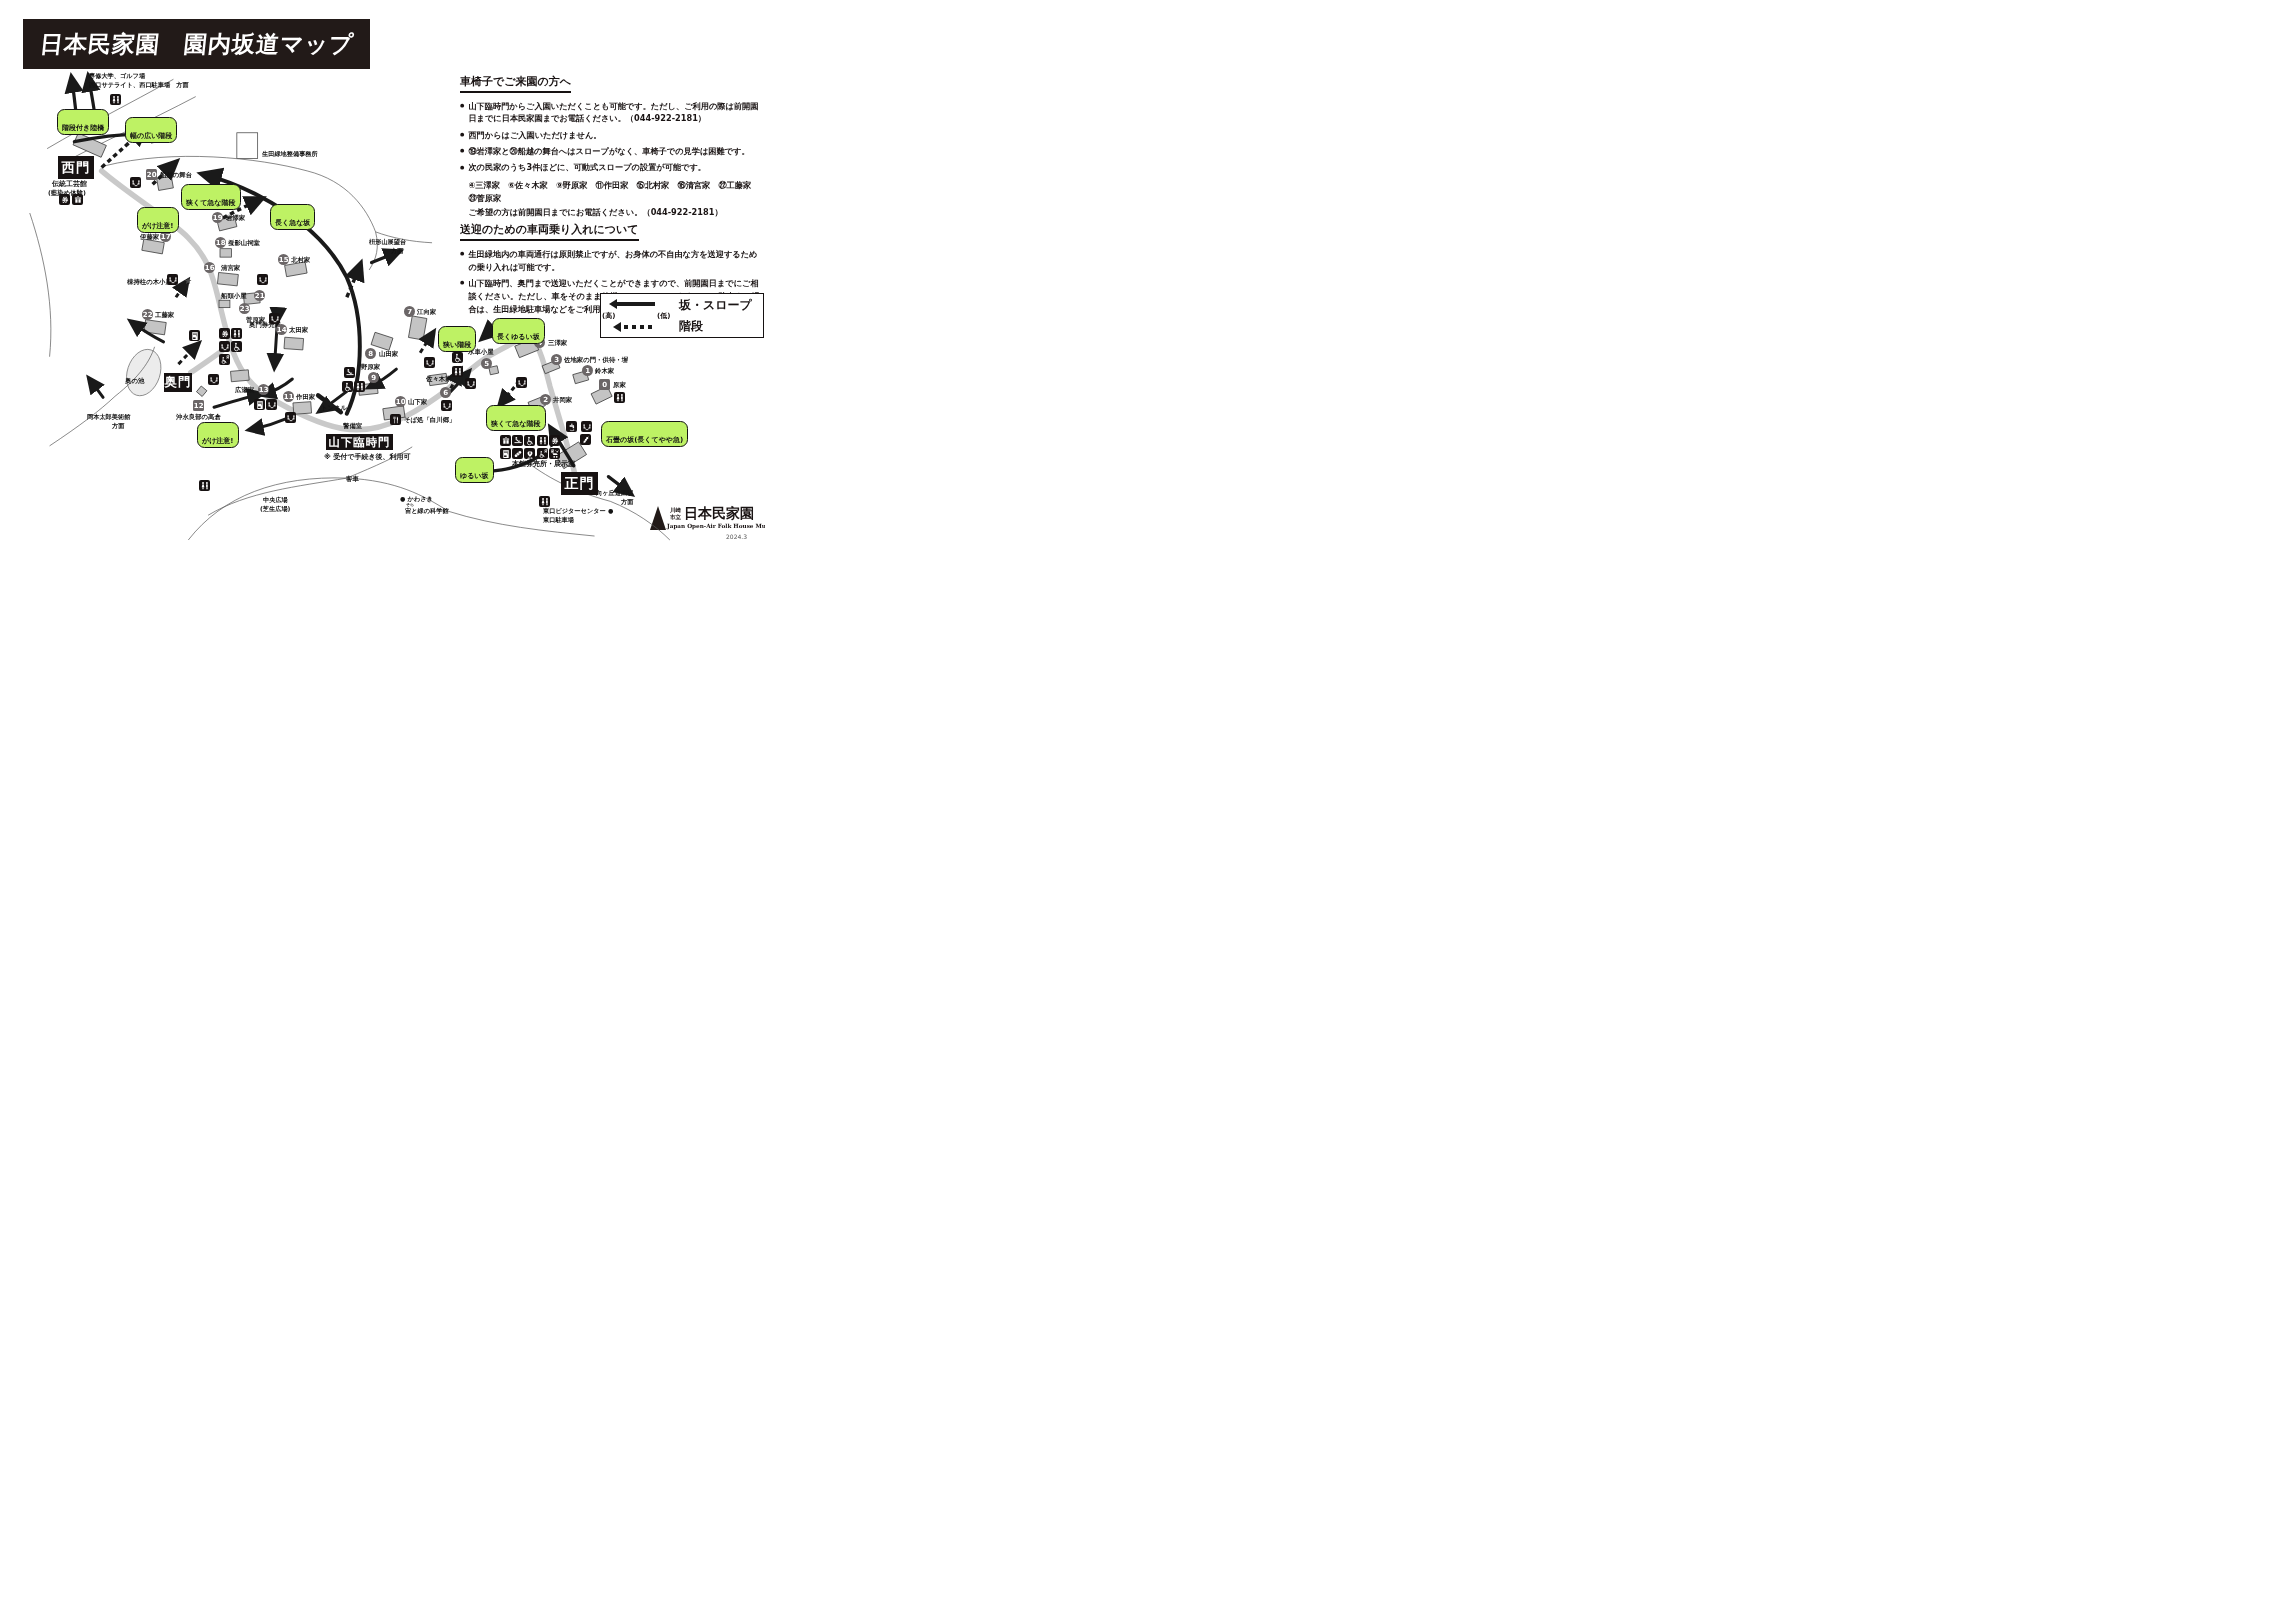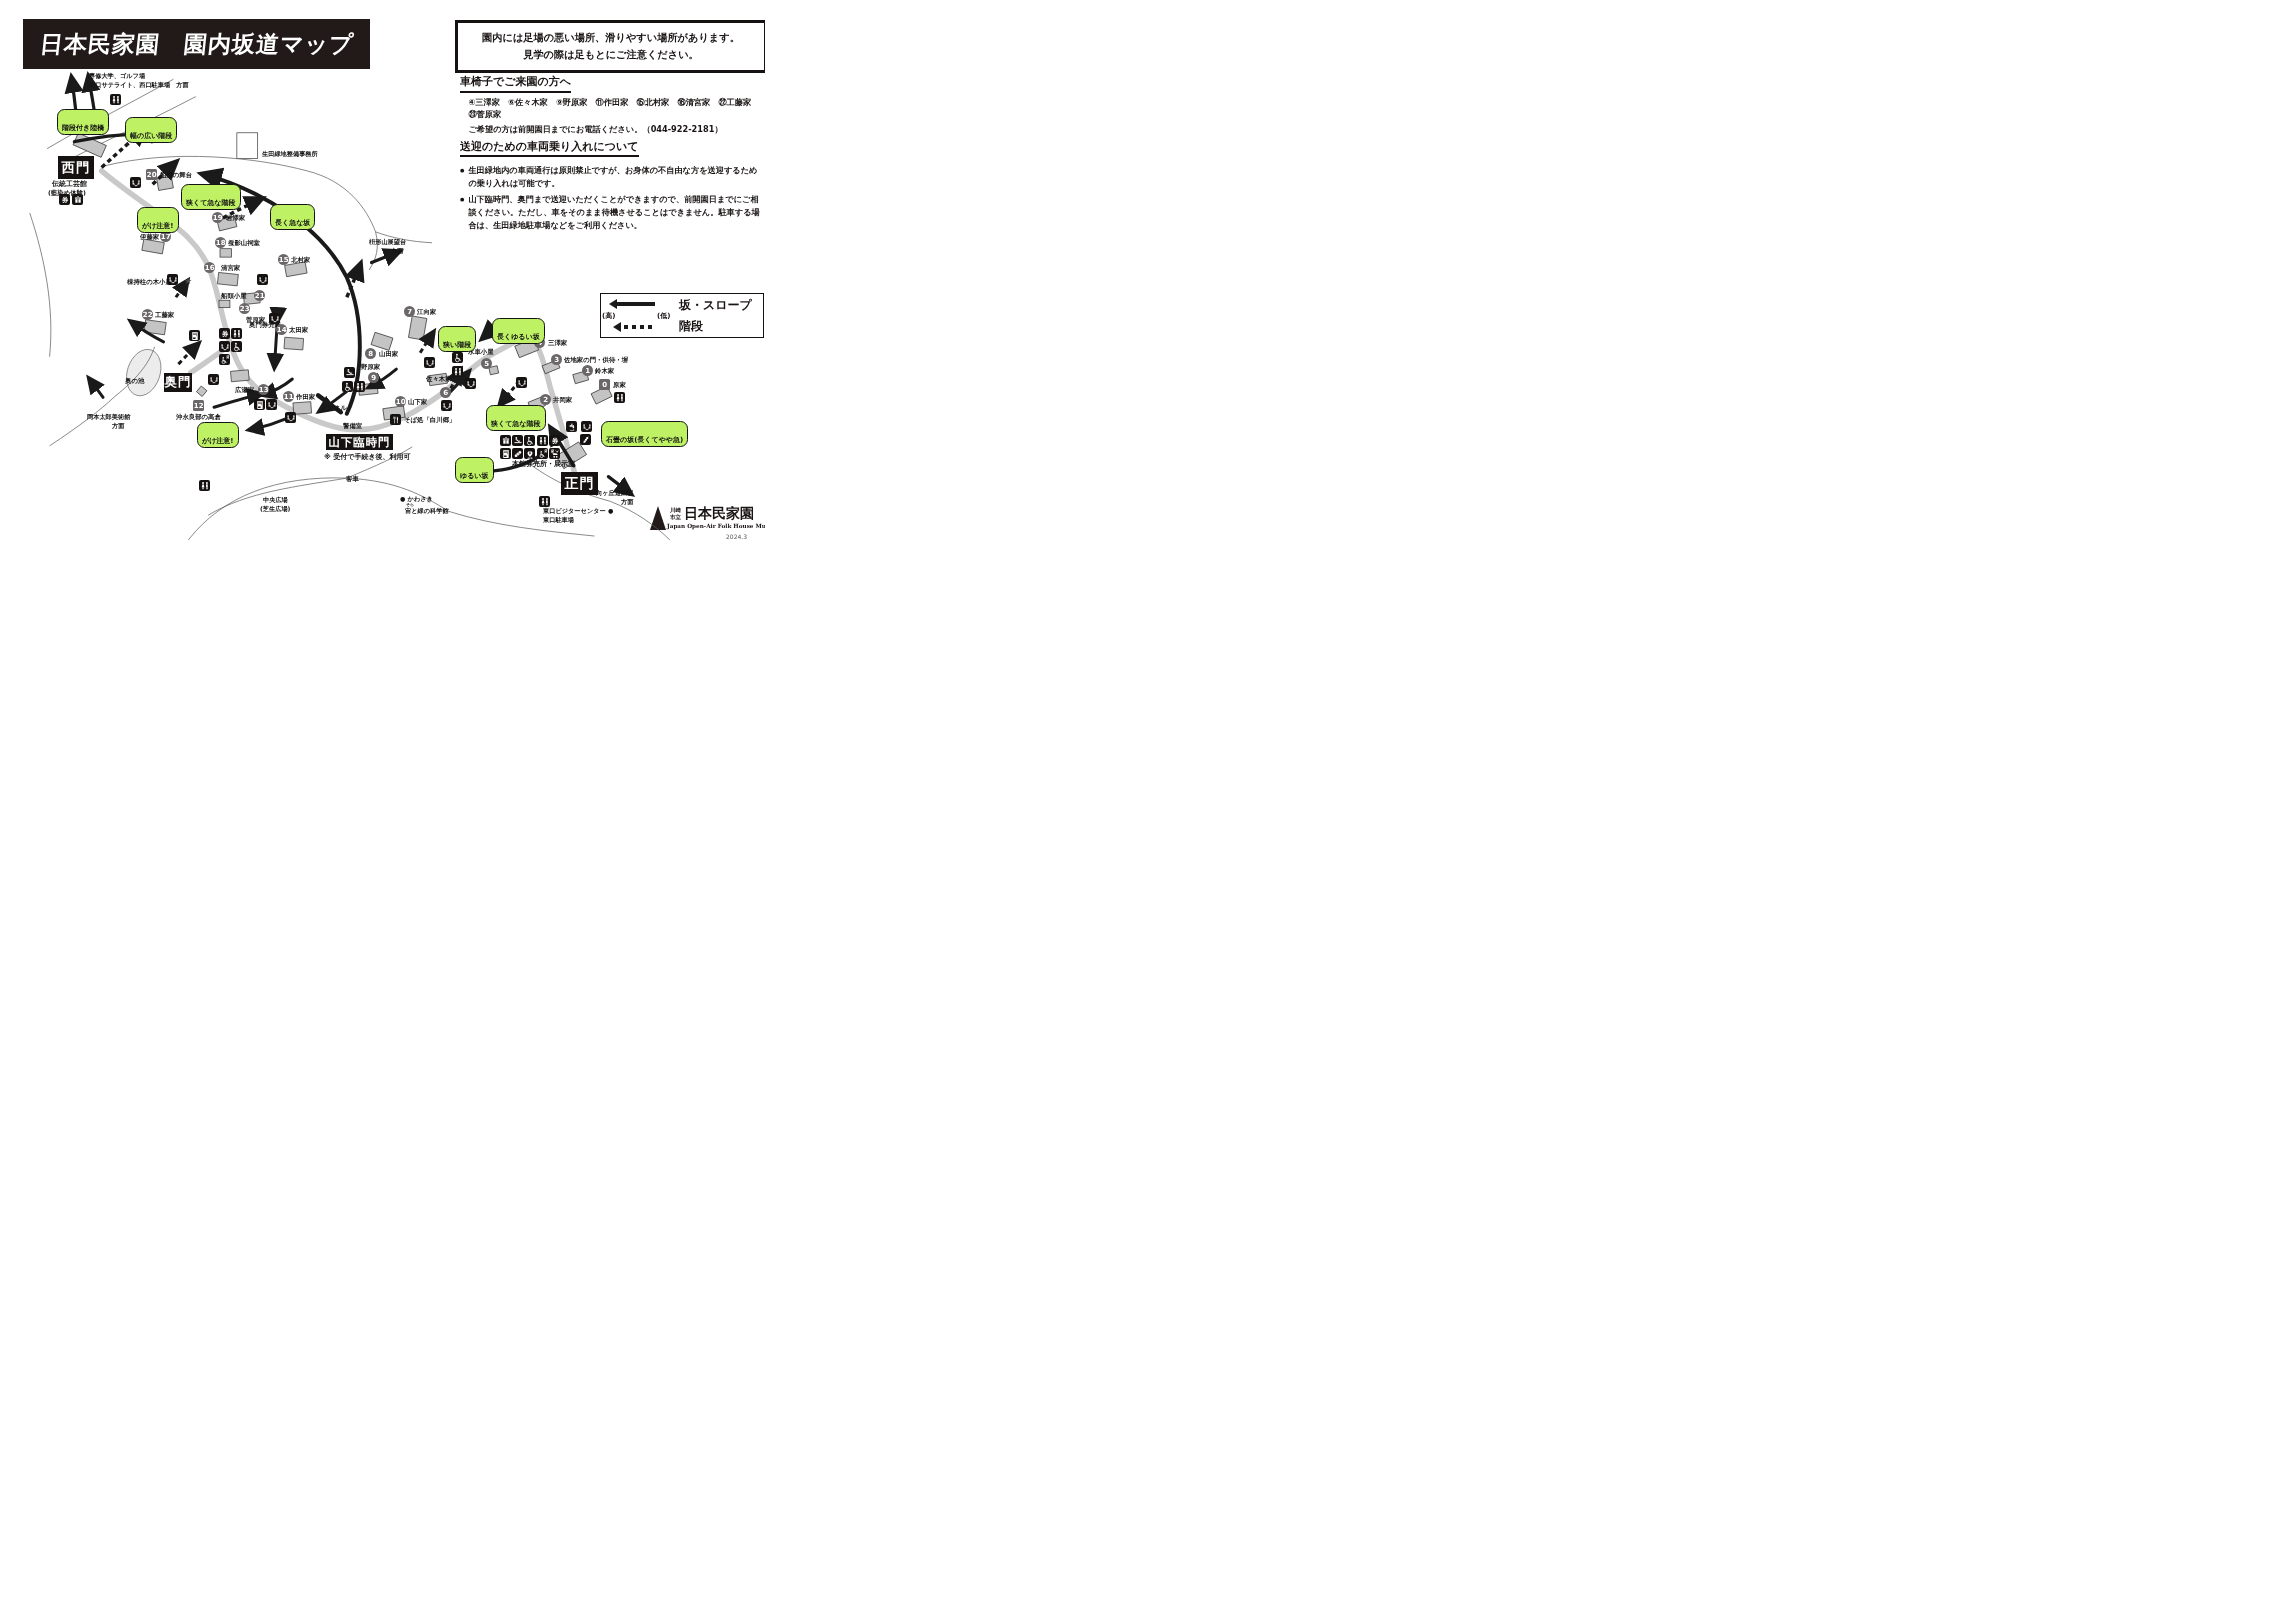--- a/index.html
+++ b/index.html
@@ -593,27 +593,29 @@
           <use href="#sym-toilet"></use>
         </svg>
       </div>
       <div class="mstar" style="left: 184px; top: 277px;">★</div>
     </div>
 
   <div class="title-box">
     <span>日本民家園　園内坂道マップ</span>
   </div>
 
-  <div class="notice">
-    <div>園内には足場の悪い場所、滑りやすい場所があります。</div>
-    <div>見学の際は足もとにご注意ください。</div>
-  </div>
 
   <div class="col">
     <h2>車椅子でご来園の方へ</h2><br>
+    <ul>
+      <li>山下臨時門からご入園いただくことも可能です。ただし、ご利用の際は前開園日までに日本民家園までお電話ください。（044-922-2181）</li>
+      <li>西門からはご入園いただけません。</li>
+      <li>⑲岩澤家と⑳船越の舞台へはスロープがなく、車椅子での見学は困難です。</li>
+      <li>次の民家のうち3件ほどに、可動式スロープの設置が可能です。</li>
+    </ul>
     <div class="indent">④三澤家　⑥佐々木家　⑨野原家　⑪作田家　⑮北村家　⑯清宮家　㉒工藤家　㉓菅原家</div>
     <div class="indent">ご希望の方は前開園日までにお電話ください。（044-922-2181）</div>
     <h2>送迎のための車両乗り入れについて</h2><br>
     <ul>
       <li>生田緑地内の車両通行は原則禁止ですが、お身体の不自由な方を送迎するための乗り入れは可能です。</li>
       <li>山下臨時門、奥門まで送迎いただくことができますので、前開園日までにご相談ください。ただし、車をそのまま待機させることはできません。駐車する場合は、生田緑地駐車場などをご利用ください。</li>
     </ul>
   </div>
 
   <div class="legend">

